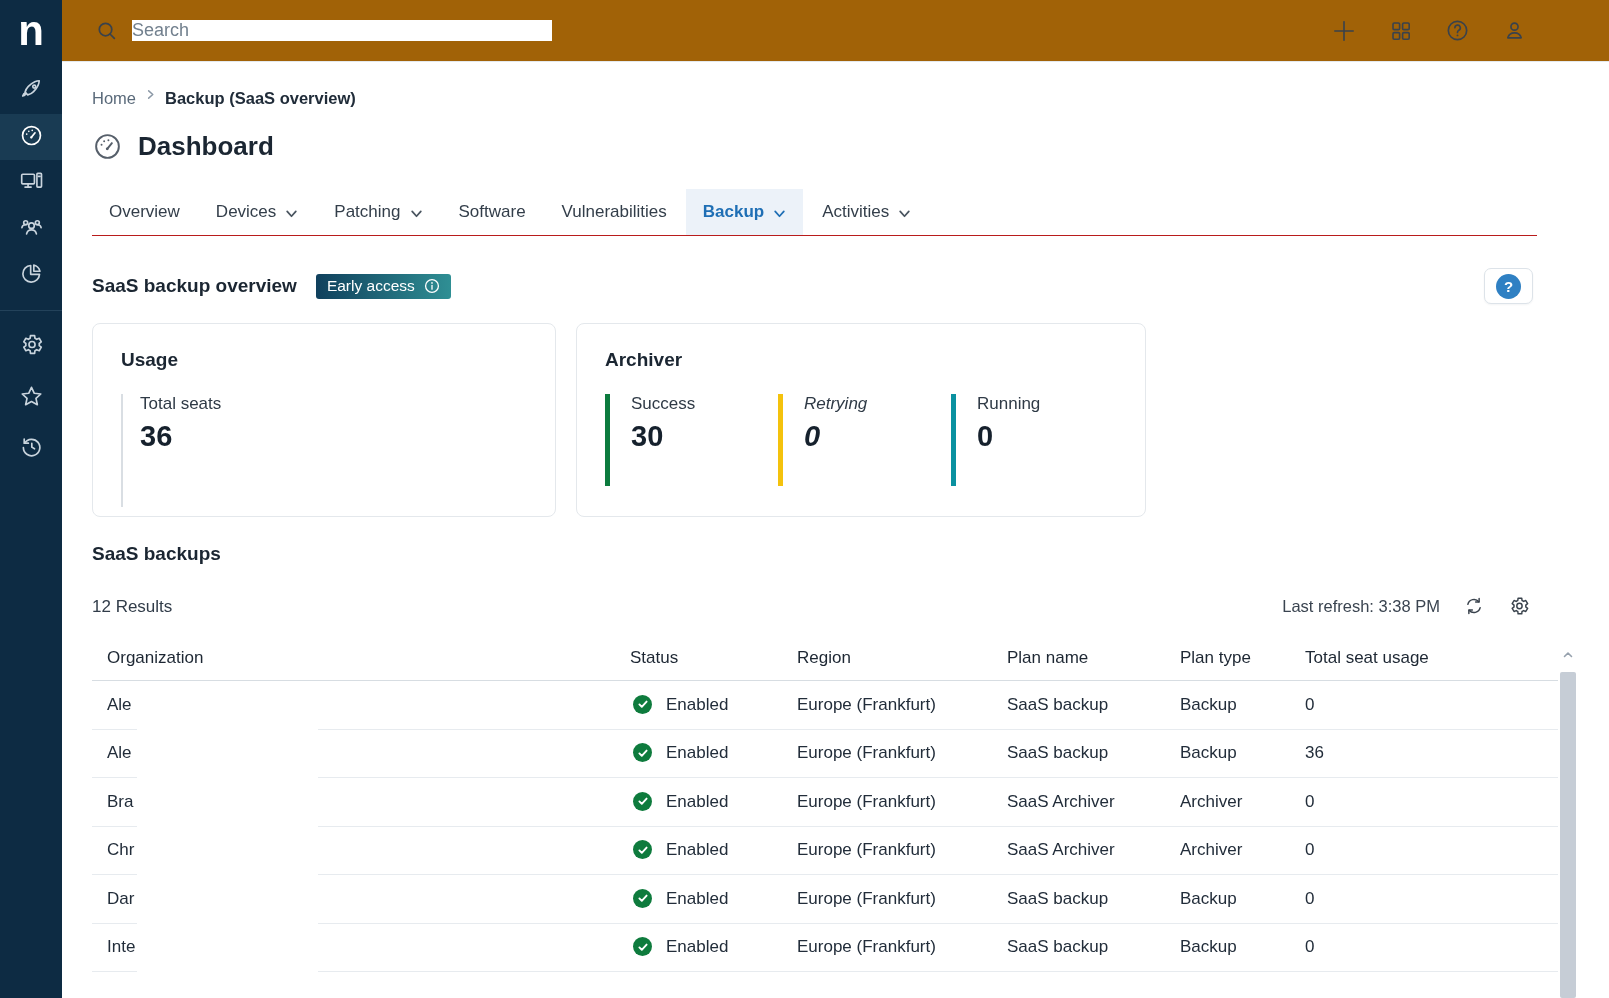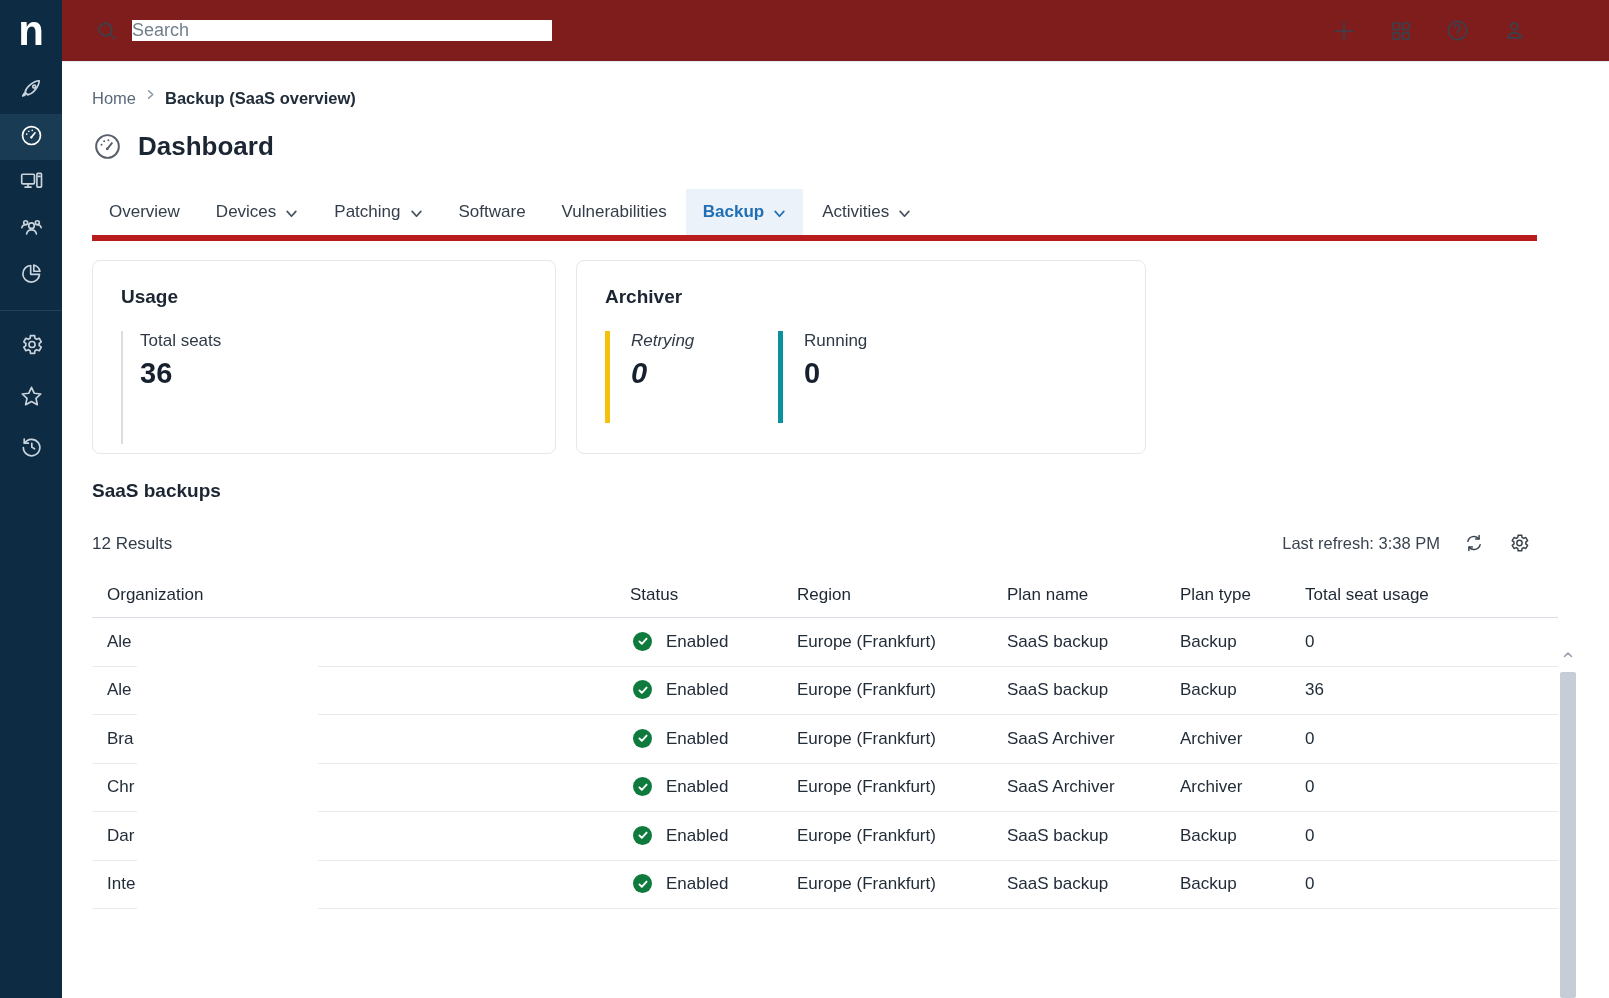--- a/index.html
+++ b/index.html
@@ -11,21 +11,21 @@
   .logo { width:62px; height:62px; display:flex; align-items:center; justify-content:center;
     color:#fff; font-size:42px; font-weight:700; line-height:1; cursor:pointer; }
   .snav { display:flex; flex-direction:column; margin-top:6px; }
   .sitem { width:62px; height:46px; display:flex; align-items:center; justify-content:center; color:#c9d4dd; cursor:pointer; }
   .sitem.active { background:#193b53; color:#fff; }
   .sdivider { height:1px; background:#23425a; margin:12px 0 12px 0; }
   .gap6 { height:6px; } .gap4 { height:4px; }
   .sitem svg { width:25px; height:25px; }
 
   
-  .topbar { position:absolute; left:62px; top:0; right:0; height:62px; background:#7f1d1d;
+  .topbar { position:absolute; left:62px; top:0; right:0; height:62px; background:#a16207;
     border-bottom:1px solid #e4e9ee; display:flex; align-items:center; padding-left:33px; }
   .topbar svg { display:block; }
   .search-wrap { display:flex; align-items:center; gap:14px; flex:0 0 auto; }
   .search-input { border:none; outline:none; font-size:18px; width:420px; color:#333e4a;
     font-family:"Liberation Sans","DejaVu Sans",sans-serif; }
   .search-input::placeholder { color:#72808e; }
   .topbar-actions { margin-left:auto; display:flex; align-items:center; gap:32px; padding-right:82px; }
   .tb-icon { color:#39424c; cursor:pointer; display:flex; }
 
   
@@ -33,21 +33,21 @@
 
   .breadcrumb { margin-top:27px; display:flex; gap:9px; font-size:16.5px; }
   .bc-home { color:#5a6a7a; cursor:pointer; }
   .bc-sep { color:#8b98a6; display:flex; }
   .bc-current { color:#202c39; font-weight:700; }
 
   .title-row { margin-top:23px; display:flex; align-items:center; gap:15px; }
   .title-icon { color:#565f6a; display:flex; }
   .page-title { font-size:26px; font-weight:700; color:#1b2632; }
 
-  .tabs { margin-top:27px; width:1445px; border-bottom:6px solid #b91c1c; display:flex; align-items:flex-start; gap:2px; }
+  .tabs { margin-top:27px; width:1445px; border-bottom:1px solid #b91c1c; display:flex; align-items:flex-start; gap:2px; }
   .tab { display:flex; align-items:center; gap:9px; padding:0 17px; height:46px; font-size:17px;
     color:#333e4a; cursor:pointer; }
   .tab .chev { display:flex; color:#4a5560; margin-top:2px; }
   .tab.active { background:#ecf2f9; color:#1f6fb5; font-weight:700; }
   .tab.active .chev { color:#1f6fb5; }
 
   .overview-row { margin-top:32px; display:flex; align-items:center; height:36px; }
   .section-heading { font-size:19px; font-weight:700; color:#1b2632; }
   .ea-badge { margin-left:19px; display:flex; align-items:center; gap:9px; height:25px; padding:0 11px;
     border-radius:3px; background:linear-gradient(90deg,#10405d 0%,#2f8f94 100%);
@@ -278,34 +278,54 @@
     <div class="tab">
       <span>Activities</span>
       <span class="chev">
           <svg viewBox="0 0 12 12" width="13" height="13">
             <polyline points="2 4 6 8.5 10 4"></polyline>
           </svg>
         </span>
       </div>
   </div>
 
+  <div class="overview-row">
+    <span class="section-heading">SaaS backup overview</span>
+    <span class="ea-badge">
+      <span>Early access</span>
+      <span>
+          <svg viewBox="0 0 16 16" width="16" height="16" style="stroke-width:1.3">
+        <circle cx="8" cy="8" r="6.4"></circle>
+            <line x1="8" y1="7.4" x2="8" y2="11.2"></line>
+            <circle class="fill" cx="8" cy="4.9" r=".85"></circle>
+          </svg>
+        </span>
+    </span>
+    <div class="help-btn">
+      <span class="qcircle">?</span>
+    </div>
+  </div>
 
   <div class="cards">
     <div class="card usage">
       <div class="card-title">Usage</div>
       <div class="stat-row">
         <div class="stat usage-stat">
           <div class="slabel">Total seats</div>
           <div class="svalue">36</div>
         </div>
       </div>
     </div>
     <div class="card results">
       <div class="card-title">Archiver</div>
       <div class="stat-row">
+        <div class="stat rstat success">
+          <div class="slabel">Success</div>
+          <div class="svalue">30</div>
+        </div>
         <div class="stat rstat retrying">
           <div class="slabel">Retrying</div>
           <div class="svalue">0</div>
         </div>
         <div class="stat rstat running">
           <div class="slabel">Running</div>
           <div class="svalue">0</div>
         </div>
       </div>
     </div>

